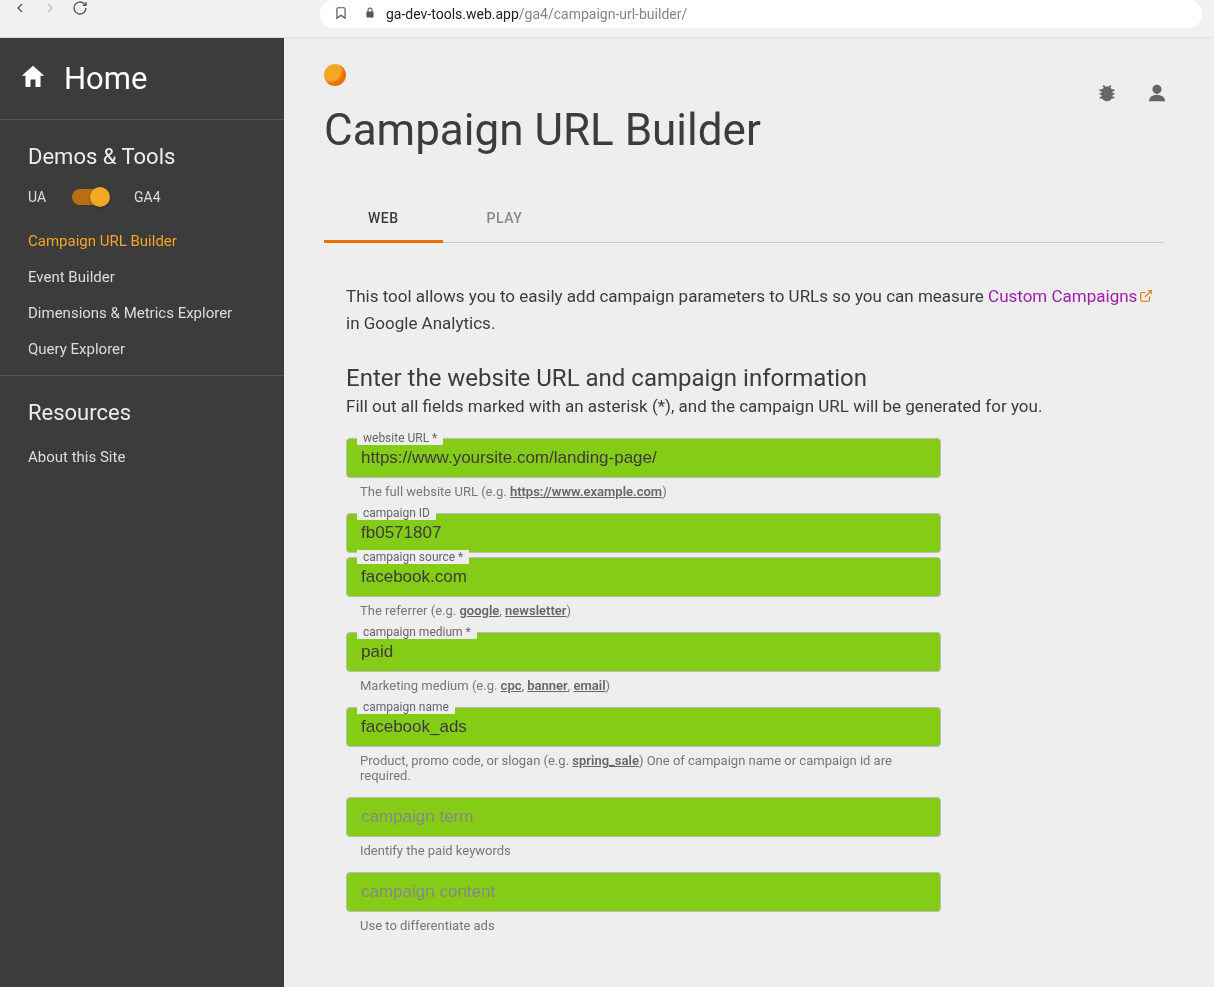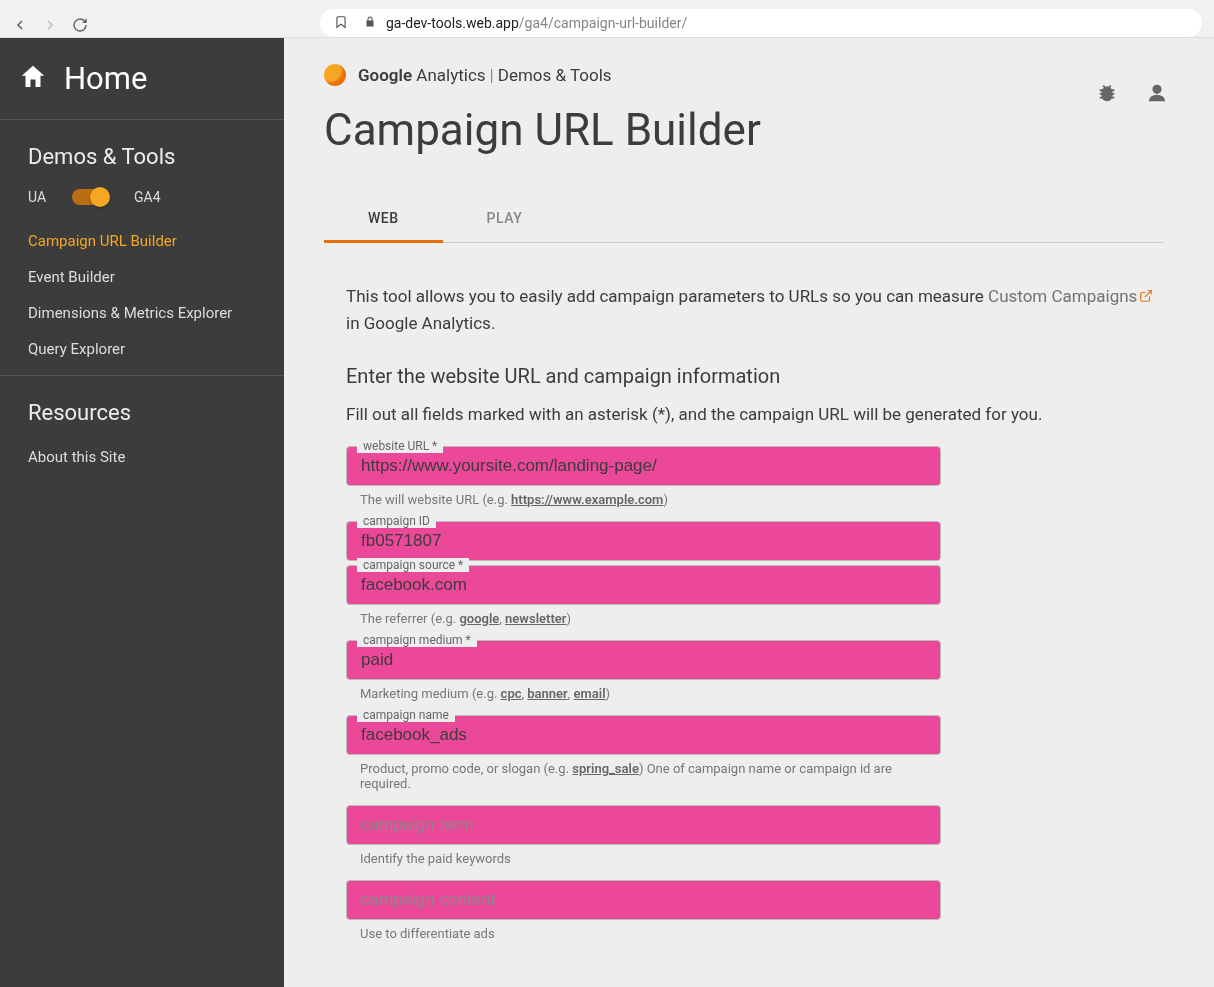--- a/index.html
+++ b/index.html
@@ -10,21 +10,21 @@
     width: 1214px;
     height: 987px;
     overflow: hidden;
   }
 
   
   .browser-bar {
     height: 38px;
     background: #f1f1f1;
     display: flex;
-    align-items: flex-end;
+    align-items: flex-start;
     padding: 0 12px;
     gap: 12px;
     border-bottom: 1px solid #ddd;
   }
   .browser-nav { display: flex; align-items: center; gap: 14px; }
   .browser-nav svg { width: 16px; height: 16px; }
   .url-bar {
     flex: 1;
     background: #fff;
     border-radius: 20px;
@@ -165,40 +165,40 @@
     border-bottom: 3px solid #e8710a;
     margin-bottom: -1px;
   }
 
   .intro-text {
     font-size: 17px;
     line-height: 1.5;
     margin: 0 0 28px 22px;
     color: #3c3c3c;
   }
-  .intro-text a { color: #737373; text-decoration: none; }
+  .intro-text a { color: #a21caf; text-decoration: none; }
   .ext-icon { display: inline-block; vertical-align: -1px; margin-left: 2px; }
 
   .section-h2 {
-    font-size: 20px;
+    font-size: 24px;
     font-weight: 400;
-    margin: 8px 0 16px 22px;
+    margin: 8px 0 4px 22px;
     color: #3c3c3c;
   }
   .section-sub {
     font-size: 17px;
     margin: 0 0 22px 22px;
     color: #3c3c3c;
   }
 
   .form { margin-left: 22px; max-width: 595px; }
   .field-wrap { margin-bottom: 4px; }
   .field {
     position: relative;
-    background: #ec4899;
+    background: #84cc16;
     border: 1px solid #bbb;
     border-radius: 4px;
     height: 40px;
     display: flex;
     align-items: center;
   }
   .field input {
     width: 100%;
     height: 100%;
     border: none;
@@ -305,23 +305,20 @@
       <span>
         <svg viewBox="0 0 24 24" fill="none" stroke="#666" stroke-width="2">
             <circle cx="12" cy="8" r="4"></circle>
             <path d="M4 21c0-4 4-6 8-6s8 2 8 6"></path>
           </svg>
       </span>
     </div>
     <div class="content-inner">
       <div class="brand-row">
         <div class="brand-logo"></div>
-        <div class="brand-text">
-          <span class="bold">Google</span> <span>Analytics</span><span class="divider">|</span><span>Demos &amp; Tools</span>
-        </div>
       </div>
 
       <h1 class="page-title">Campaign URL Builder</h1>
 
       <div class="tabs">
         <div class="tab active">WEB</div>
         <div class="tab">PLAY</div>
       </div>
 
       <p class="intro-text">
@@ -336,21 +333,21 @@
       <p class="section-sub">Fill out all fields marked with an asterisk (*), and the campaign URL will be generated for you.</p>
 
       <div class="form">
 
         <div class="field-wrap">
           <div class="field">
             <span class="float-label">website URL *</span>
             <input type="text" value="https://www.yoursite.com/landing-page/" style="">
           </div>
           <div class="helper">
-            <span>The will website URL (e.g. </span><b>https://www.example.com</b><span>)</span>
+            <span>The full website URL (e.g. </span><b>https://www.example.com</b><span>)</span>
           </div>
         </div>
 
         <div class="field-wrap">
           <div class="field">
             <span class="float-label">campaign ID</span>
             <input type="text" value="fb0571807" style="">
           </div>
         </div>
 

